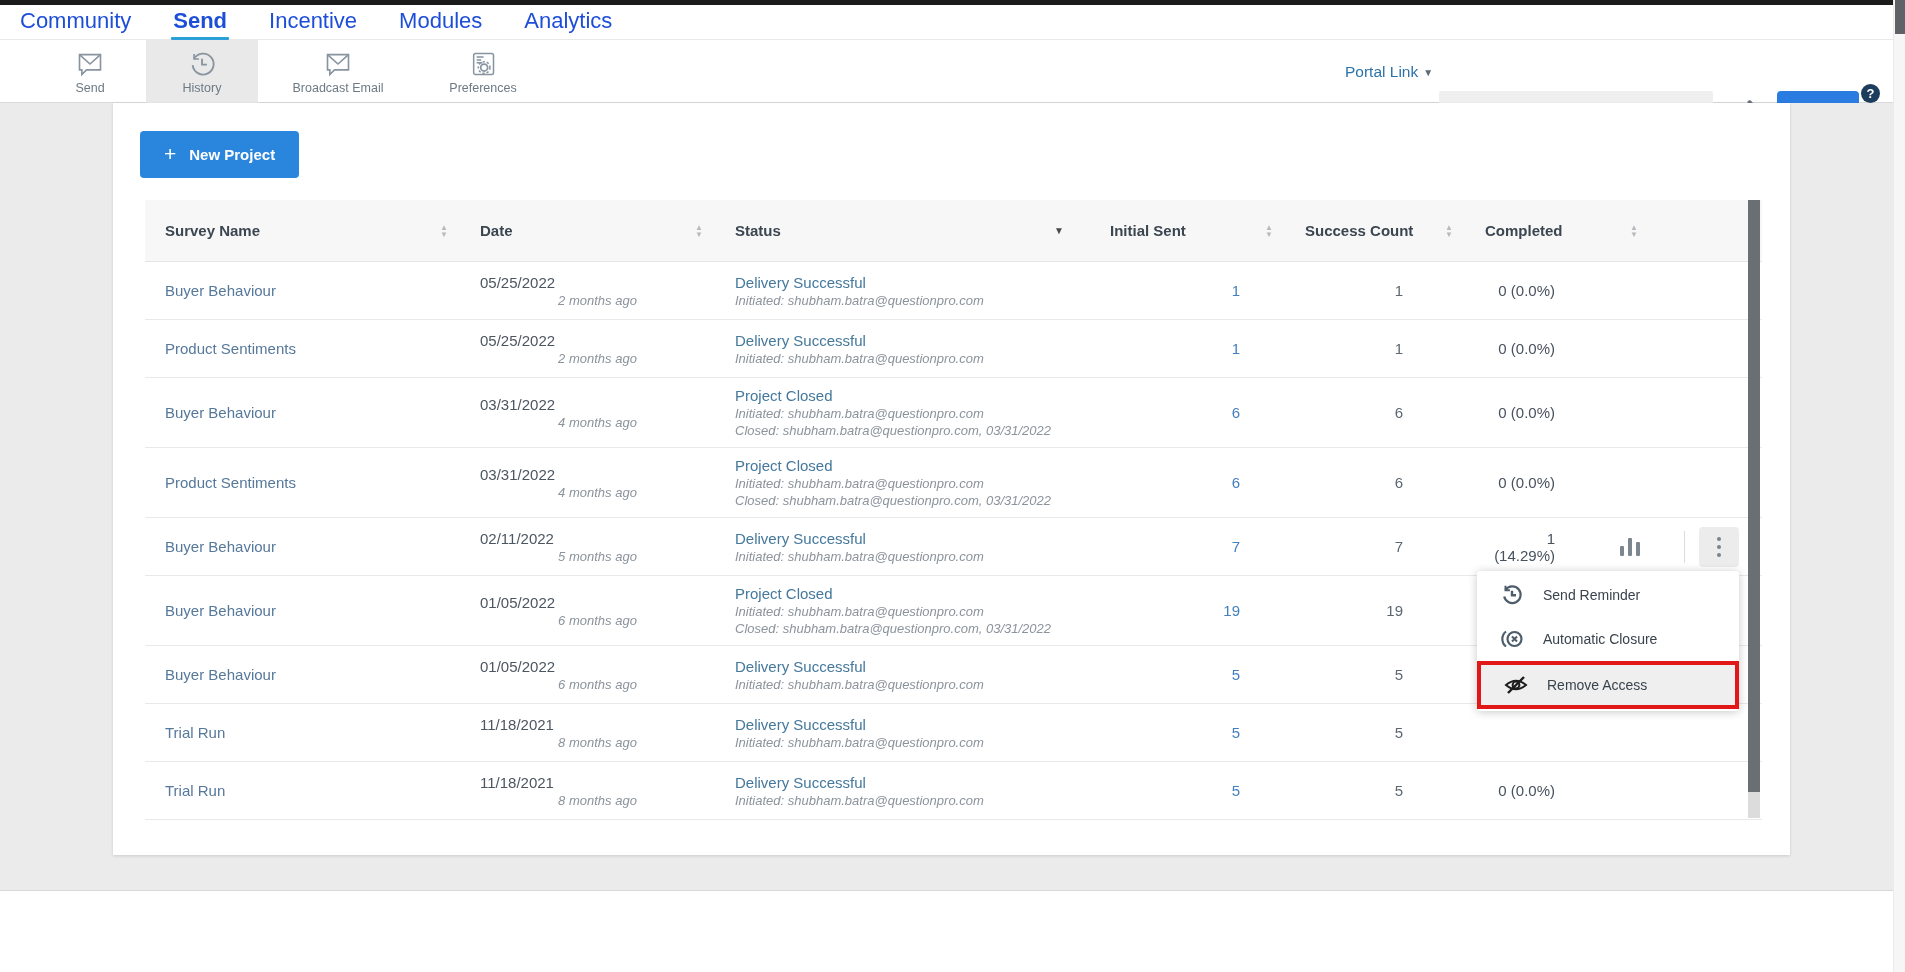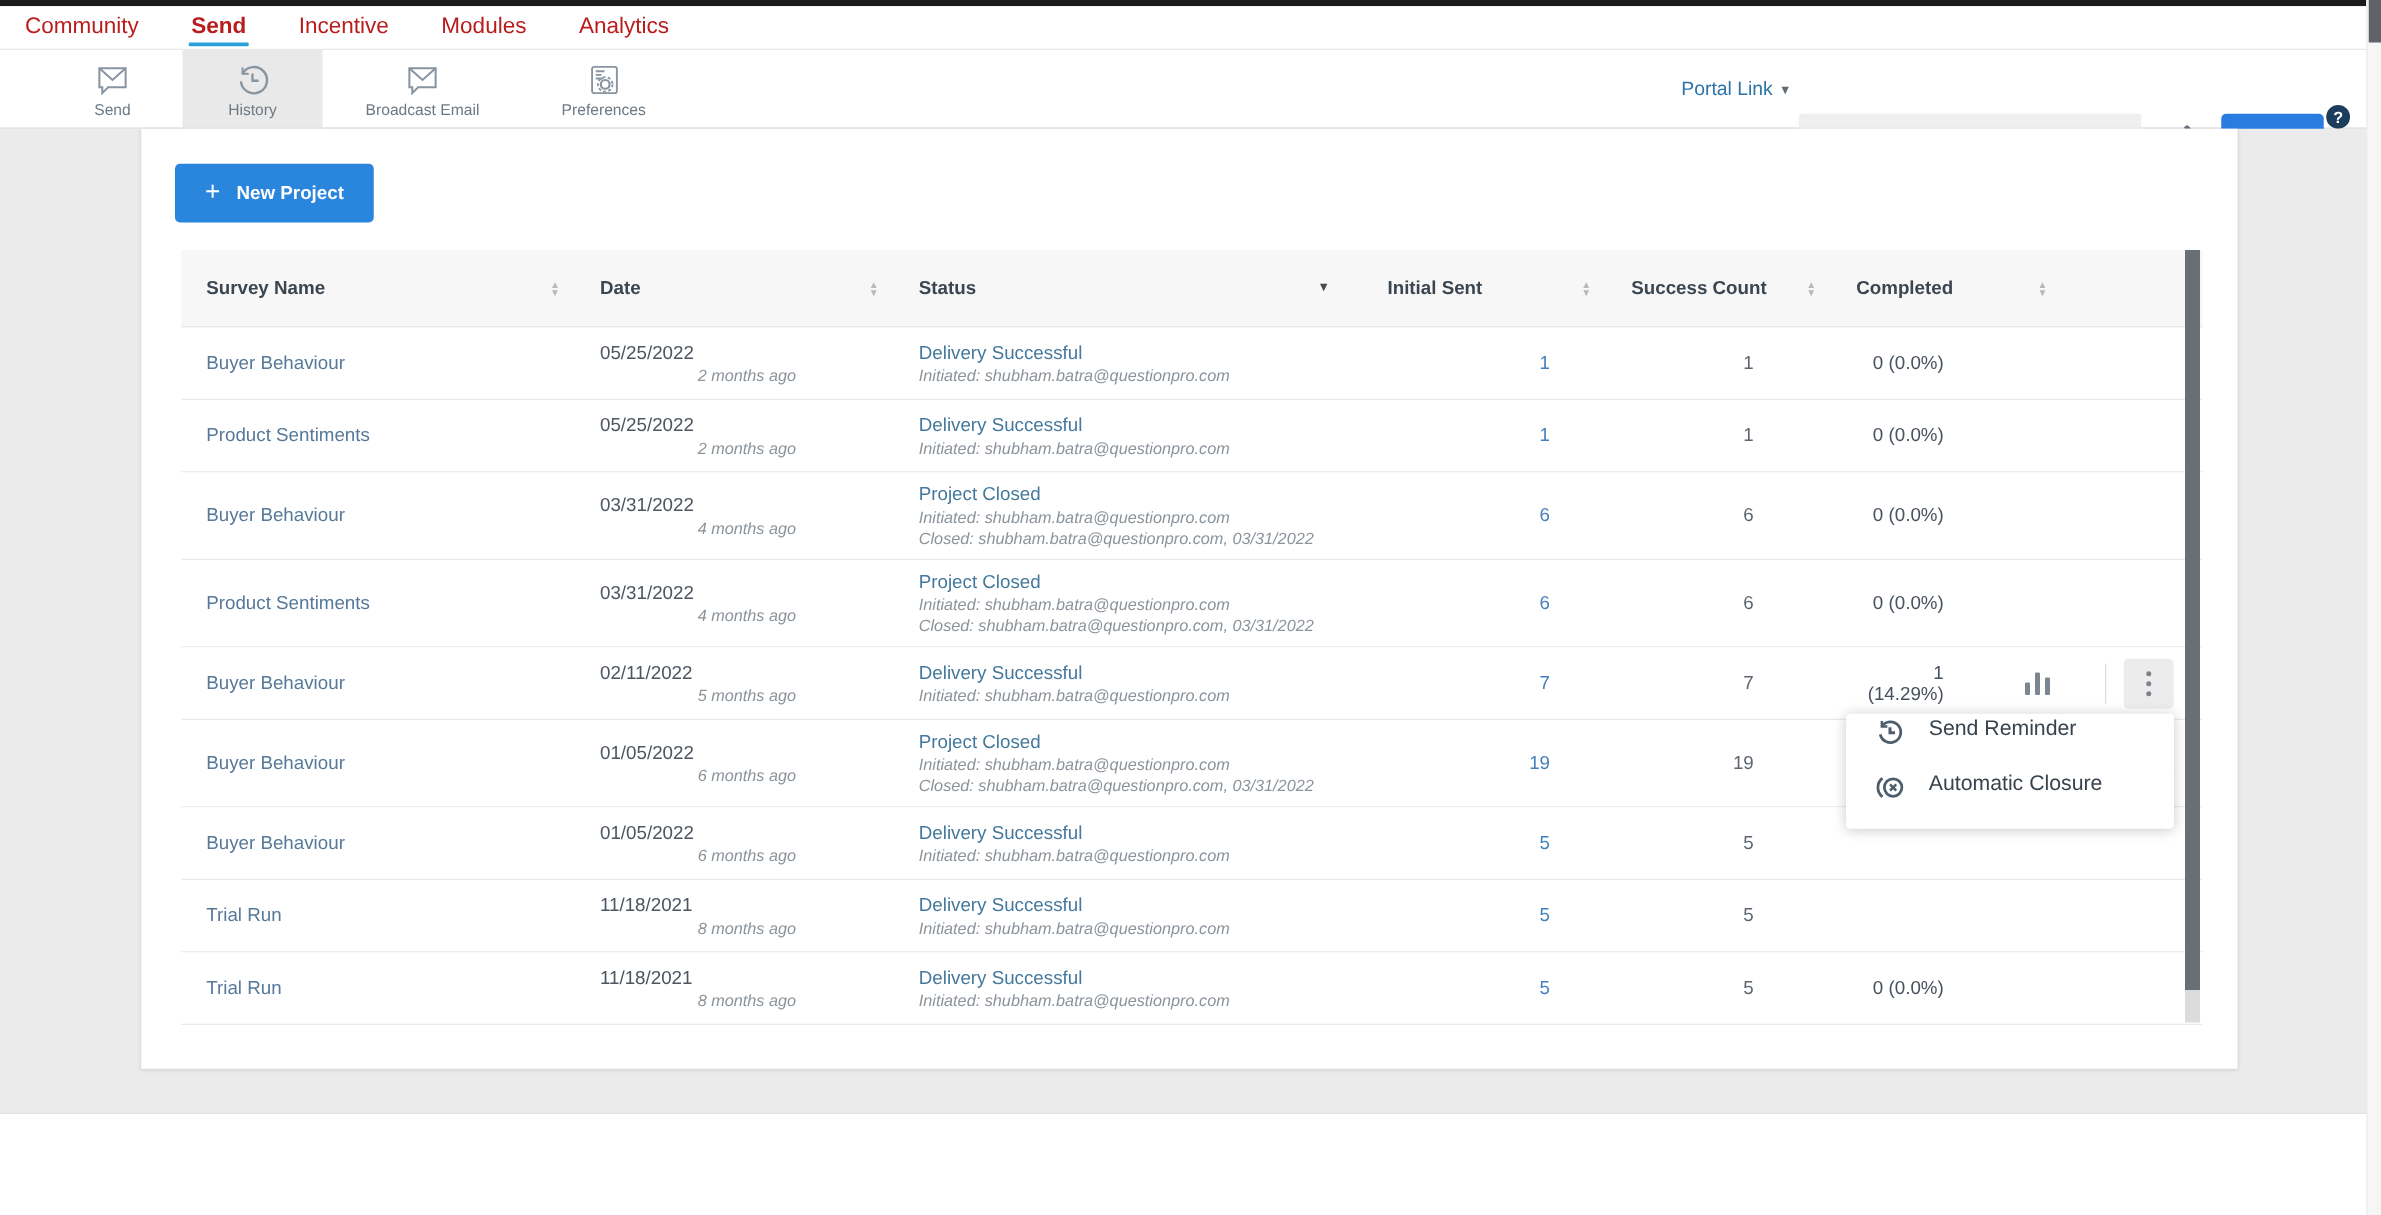--- a/index.html
+++ b/index.html
@@ -4,21 +4,21 @@
 <style>
   * { margin:0; padding:0; box-sizing:border-box; }
   html,body { width:1905px; height:972px; font-family:"Liberation Sans", sans-serif; background:#fff; overflow:hidden; }
   .page { position:relative; width:1905px; height:972px; background:#fff; }
 
   
   .top-accent { position:absolute; left:0; top:0; width:1905px; height:5px; background:#1b1b1b; }
 
   
   .mainnav { position:absolute; left:0; top:5px; width:1905px; height:35px; background:#fff; display:flex; align-items:center; gap:38px; padding-left:18px; border-bottom:1px solid #e9e9e9; }
-  .nav-item { font-size:18px; font-weight:500; color:#b91c1c; cursor:pointer; position:relative; padding:4px 2px 7px 2px; }
+  .nav-item { font-size:22px; font-weight:500; color:#1d4ed8; cursor:pointer; position:relative; padding:4px 2px 7px 2px; }
   .nav-item.active { font-weight:600; }
   .nav-item.active::after { content:""; position:absolute; left:0; right:0; bottom:1px; height:3px; background:#2b9fd8; border-radius:1px; }
 
   
   .toolbar { position:absolute; left:0; top:40px; width:1905px; height:63px; background:#fff; border-bottom:1px solid #d9d9d9; }
   .tabs { position:absolute; left:34px; top:0; height:63px; display:flex; }
   .tab { height:63px; display:flex; flex-direction:column; align-items:center; justify-content:center; gap:3px; cursor:pointer; color:#8894a0; }
   .tab.active { background:#e9e9e9; }
   .tab .ticon { width:32px; height:30px; display:flex; align-items:flex-end; justify-content:center; }
   .tab .tlabel { font-size:12.5px; color:#6d7a85; }
@@ -69,21 +69,21 @@
   .dots-btn { position:absolute; left:237px; top:50%; margin-top:-20px; width:40px; height:40px; background:#ececec; border-radius:4px; display:flex; align-items:center; justify-content:center; cursor:pointer; }
   .dots-btn .dotcol { display:flex; flex-direction:column; gap:4px; }
   .dots-btn .dot { width:4px; height:4px; border-radius:50%; background:#7a828a; }
 
   
   .table-scrollbar { position:absolute; left:1635px; top:97px; width:12px; height:618px; background:#dcdcdc; cursor:pointer; }
   .table-scrollbar .thumb { position:absolute; left:0; top:0; width:12px; height:592px; background:#6a6f73; }
 
   
   .context-menu { position:absolute; left:1477px; top:571px; width:262px; background:#fff; box-shadow:0 1px 10px rgba(0,0,0,0.22); border-radius:3px; padding:2px 0; z-index:30; }
-  .menu-item { height:44px; display:flex; align-items:flex-start; gap:18px; padding:0 0 0 22px; cursor:pointer; font-size:17px; color:#39434d; background:#fff; }
+  .menu-item { height:44px; display:flex; align-items:center; gap:18px; padding:0 0 0 22px; cursor:pointer; font-size:14px; color:#39434d; background:#fff; }
   .menu-item .micon { width:26px; height:26px; display:flex; align-items:center; justify-content:center; color:#4d5d6b; }
   .menu-item.highlighted { border:4px solid #e21717; background:#efefef; height:48px; }
   .menu-item.highlighted .micon { color:#1d1d1d; }
 
   
   .page-scrollbar { position:absolute; right:0; top:0; width:12px; height:972px; background:#f6f6f6; border-left:1px solid #ebebeb; z-index:40; cursor:pointer; }
   .page-scrollbar .thumb { position:absolute; left:1px; top:0; width:10px; height:34px; background:#5f6368; }
 </style>
 </head>
 <body>
@@ -403,19 +403,29 @@
     <div class="menu-item">
       <span class="micon">
         <svg width="26" height="24" viewBox="0 0 26 24" fill="none" stroke="currentColor" stroke-width="2.2">
             <path d="M7 4.5 A9.5 9.5 0 0 0 7 19.5"></path>
             <circle cx="15.5" cy="12" r="7"></circle>
             <path d="M13 9.5l5 5M18 9.5l-5 5" stroke-width="2"></path>
           </svg>
       </span>
       <span>Automatic Closure</span>
     </div>
+    <div class="menu-item highlighted">
+      <span class="micon">
+        <svg width="26" height="24" viewBox="0 0 26 24" fill="none" stroke="currentColor" stroke-width="2">
+            <path d="M3 12 Q13 3.5 23 12 Q13 20.5 3 12 Z"></path>
+            <circle cx="13" cy="12" r="3.4"></circle>
+            <path d="M5 20 L21 4" stroke-width="2.4"></path>
+          </svg>
+      </span>
+      <span>Remove Access</span>
+    </div>
   </div>
 
   <div class="page-scrollbar">
     <div class="thumb"></div>
   </div>
 
 </div>
 
 </body></html>

